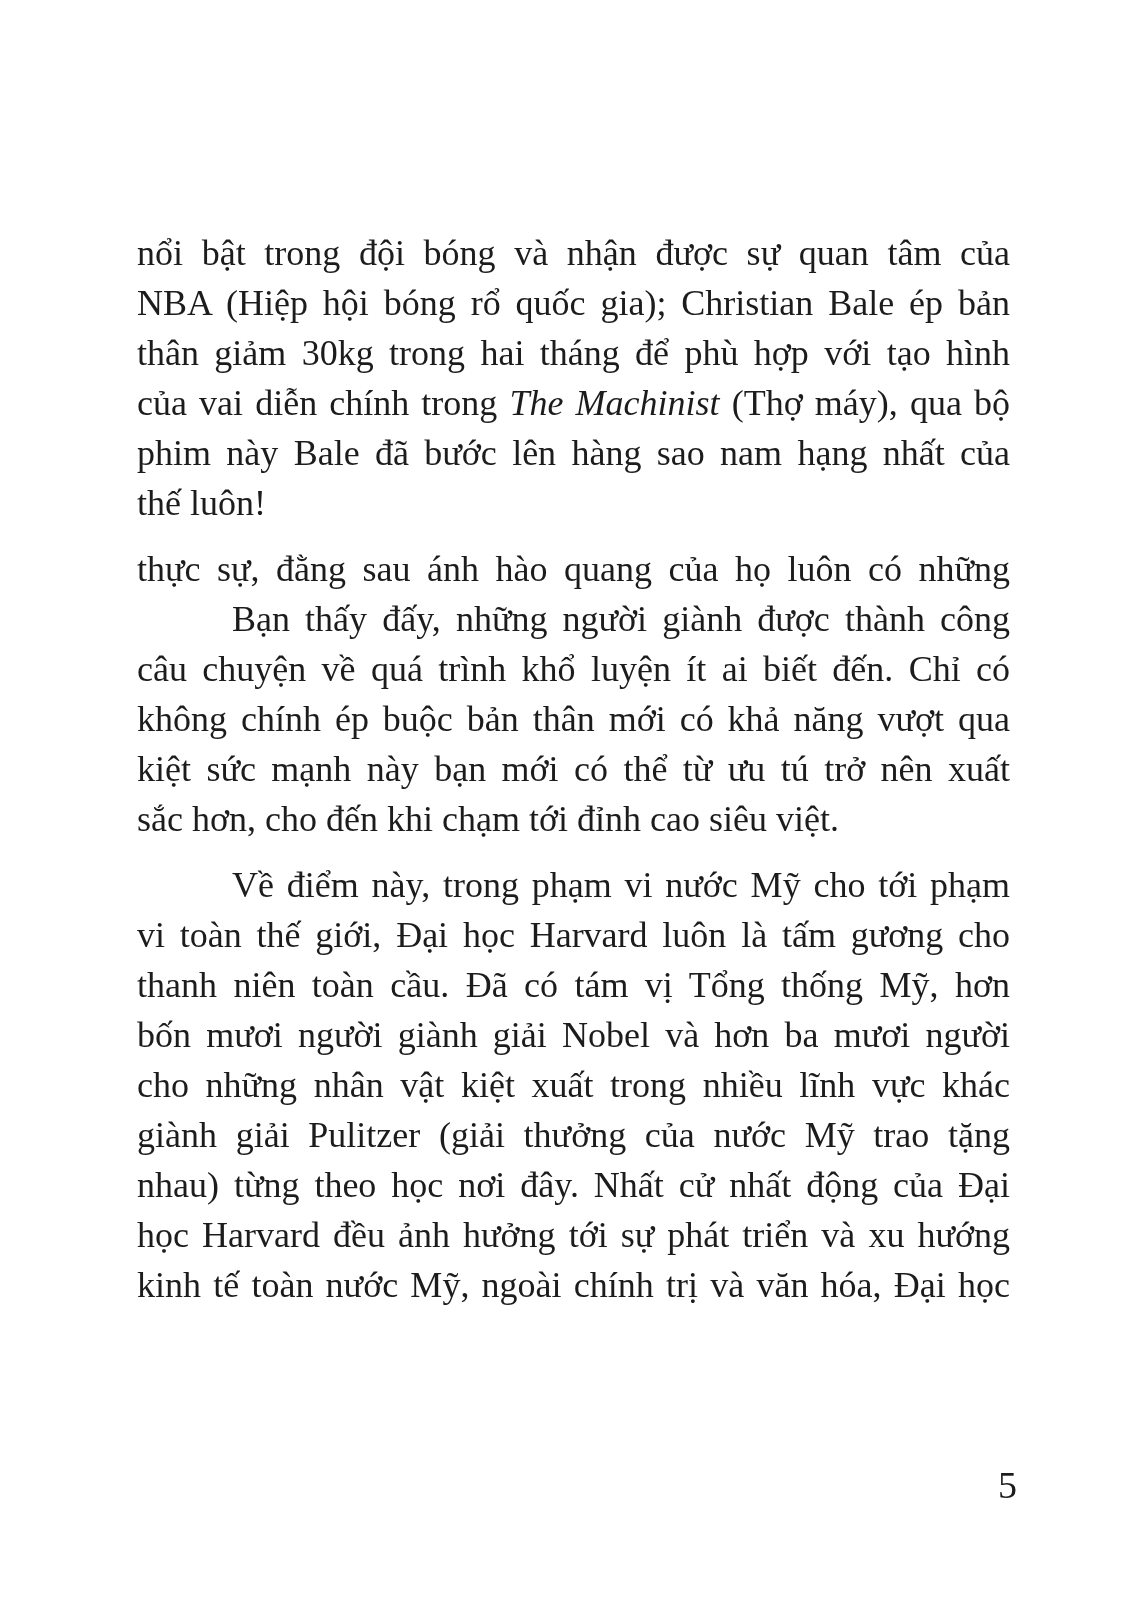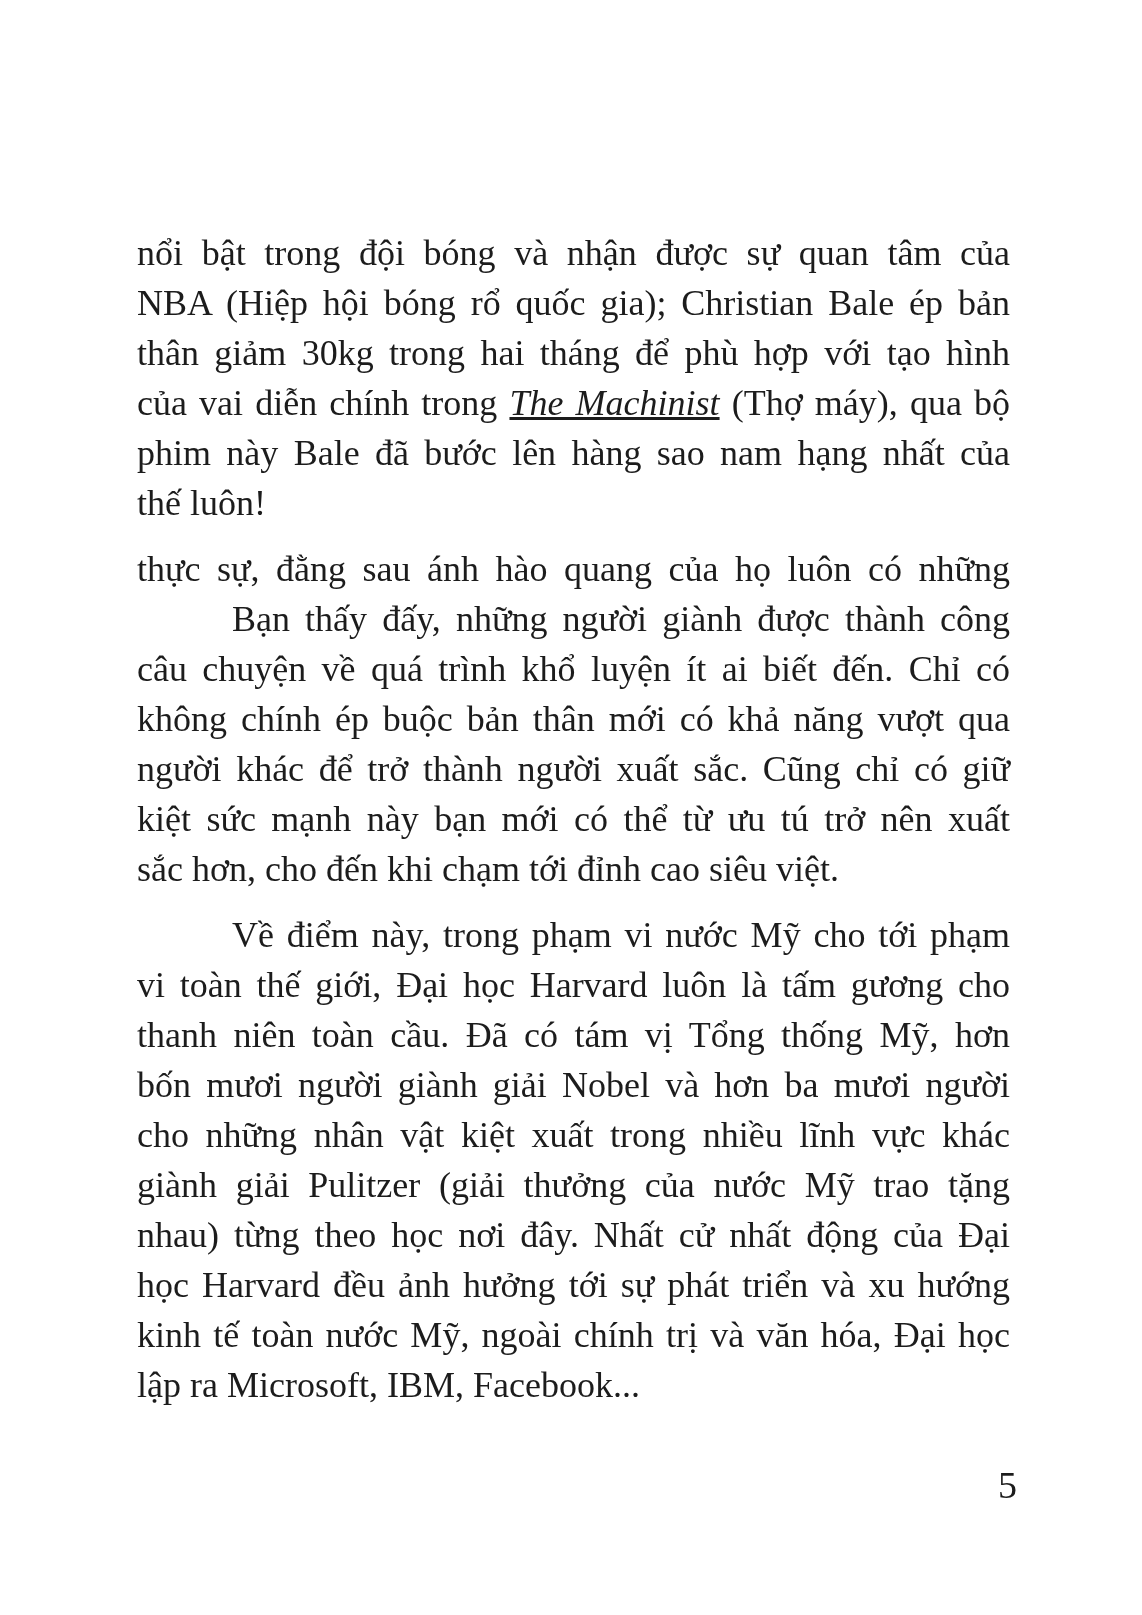--- a/index.html
+++ b/index.html
@@ -33,21 +33,20 @@
     white-space: normal;
   }
   .line.para-end {
     text-align-last: left;
   }
   .line.indent {
     padding-left: 95px;
   }
   .italic {
     font-style: italic;
-    text-decoration: underline;
   }
   .page-number {
     position: absolute;
     top: 1466px;
     right: 125px;
     font-size: 38px;
     line-height: 38px;
     color: #1c1c1c;
   }
 </style>
@@ -64,34 +63,32 @@
       <div class="line"><span>của vai diễn chính trong </span><span class="italic">The Machinist</span><span> (Thợ máy), qua bộ</span></div>
       <div class="line">phim này Bale đã bước lên hàng sao nam hạng nhất của</div>
       <div class="line para-end">thế luôn!</div>
     </div>
 
     <div class="para">
       <div class="line">thực sự, đằng sau ánh hào quang của họ luôn có những</div>
       <div class="line indent">Bạn thấy đấy, những người giành được thành công</div>
       <div class="line">câu chuyện về quá trình khổ luyện ít ai biết đến. Chỉ có</div>
       <div class="line">không chính ép buộc bản thân mới có khả năng vượt qua</div>
-      <div class="line">người khác để trở thành người xuất sắc. Cũng chỉ có giữ</div>
       <div class="line">kiệt sức mạnh này bạn mới có thể từ ưu tú trở nên xuất</div>
       <div class="line para-end">sắc hơn, cho đến khi chạm tới đỉnh cao siêu việt.</div>
     </div>
 
     <div class="para">
       <div class="line indent">Về điểm này, trong phạm vi nước Mỹ cho tới phạm</div>
       <div class="line">vi toàn thế giới, Đại học Harvard luôn là tấm gương cho</div>
       <div class="line">thanh niên toàn cầu. Đã có tám vị Tổng thống Mỹ, hơn</div>
       <div class="line">bốn mươi người giành giải Nobel và hơn ba mươi người</div>
       <div class="line">cho những nhân vật kiệt xuất trong nhiều lĩnh vực khác</div>
       <div class="line">giành giải Pulitzer (giải thưởng của nước Mỹ trao tặng</div>
       <div class="line">nhau) từng theo học nơi đây. Nhất cử nhất động của Đại</div>
       <div class="line">học Harvard đều ảnh hưởng tới sự phát triển và xu hướng</div>
       <div class="line">kinh tế toàn nước Mỹ, ngoài chính trị và văn hóa, Đại học</div>
-      <div class="line para-end">lập ra Microsoft, IBM, Facebook...</div>
     </div>
 
   </div>
 
   <div class="page-number">5</div>
 </div>
 
 </body></html>

